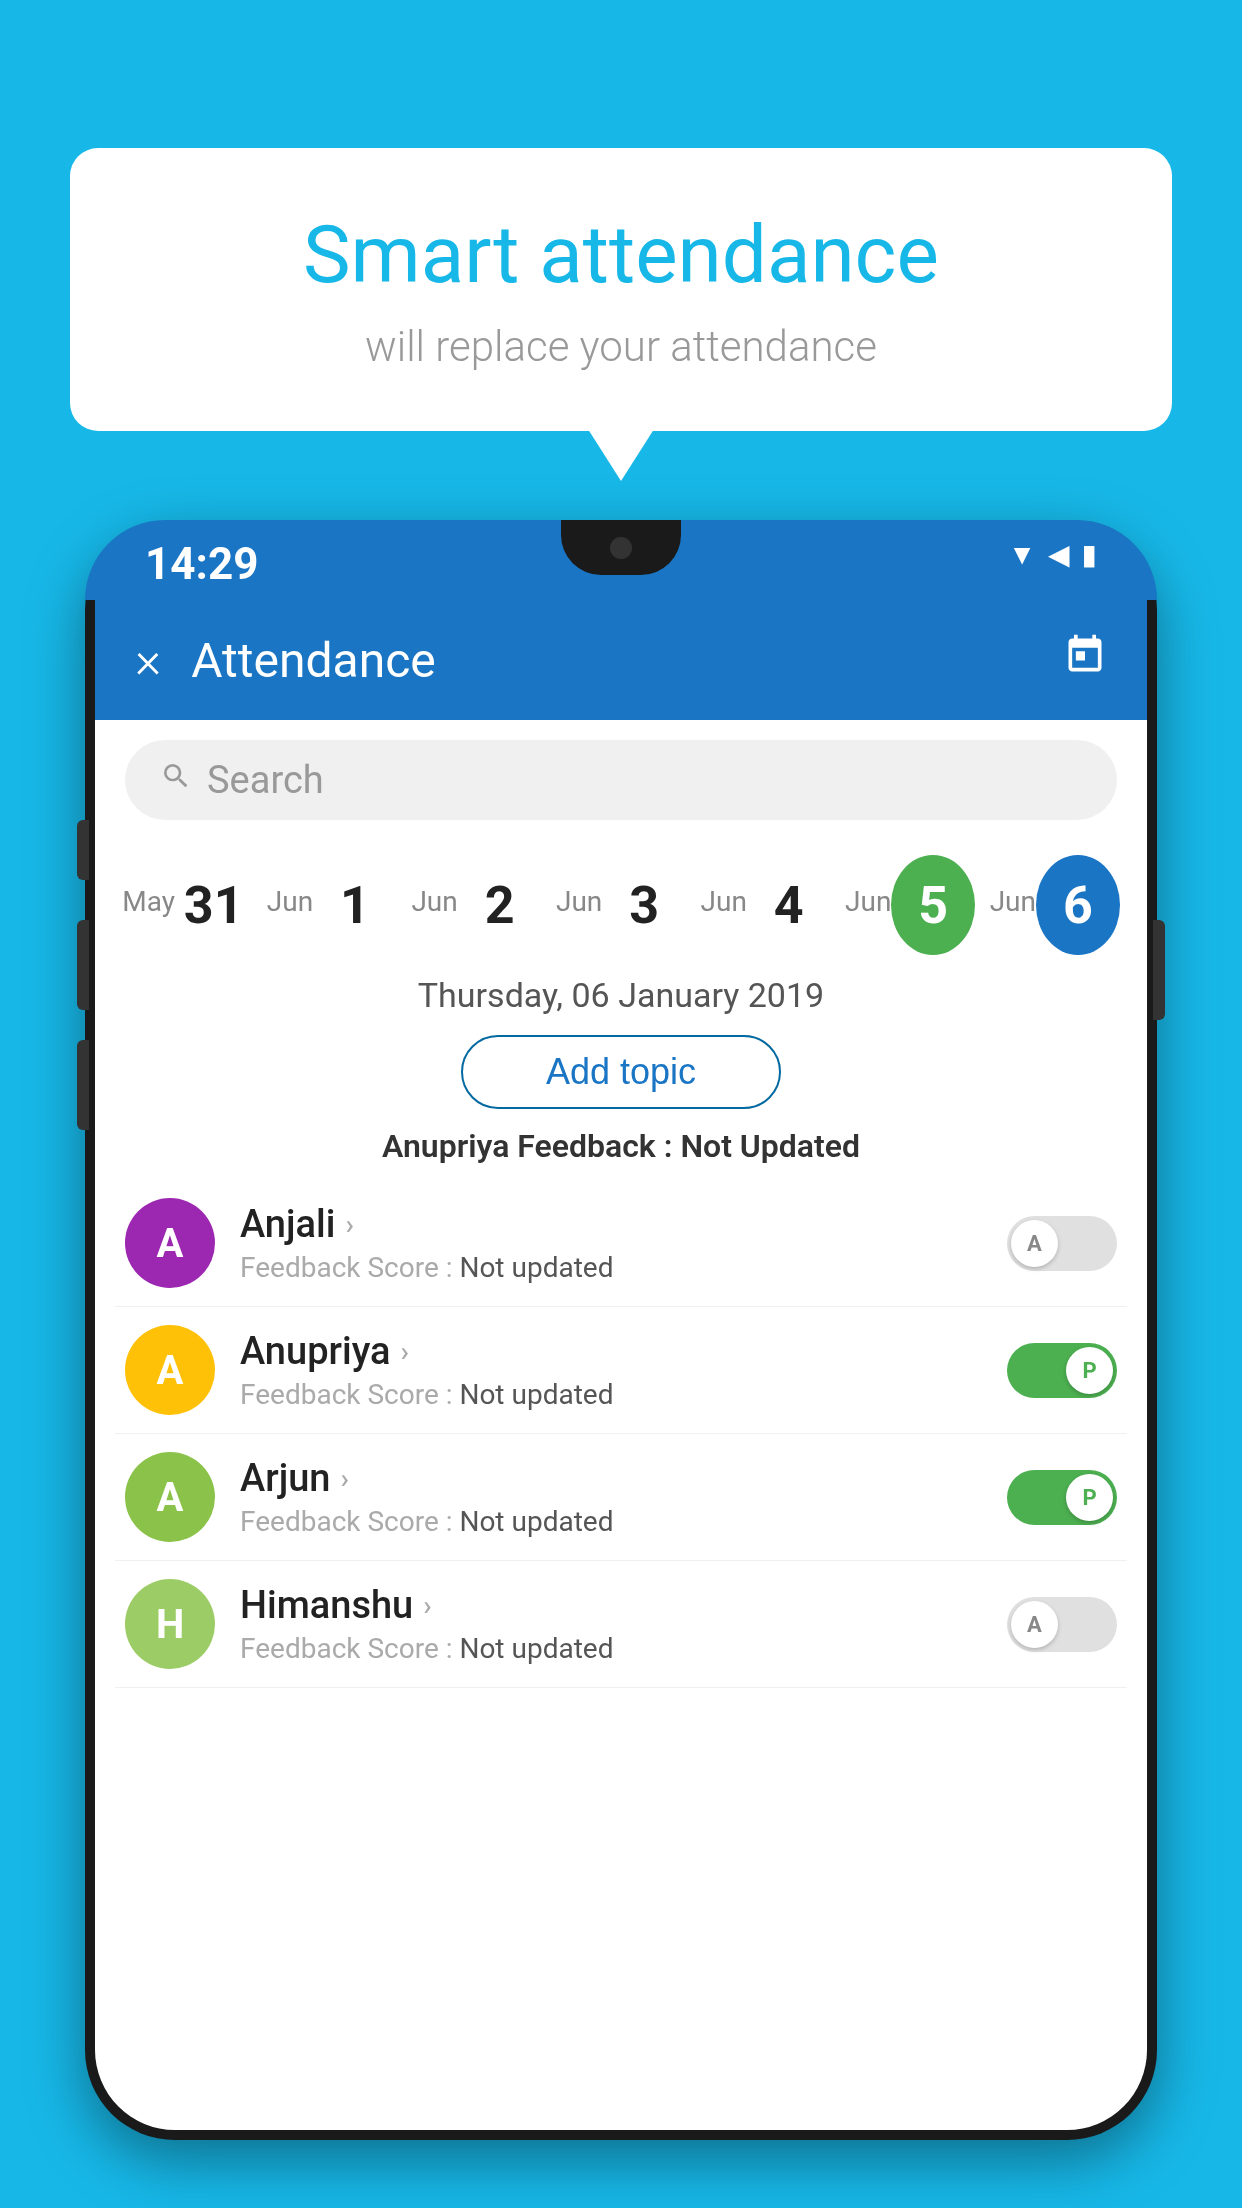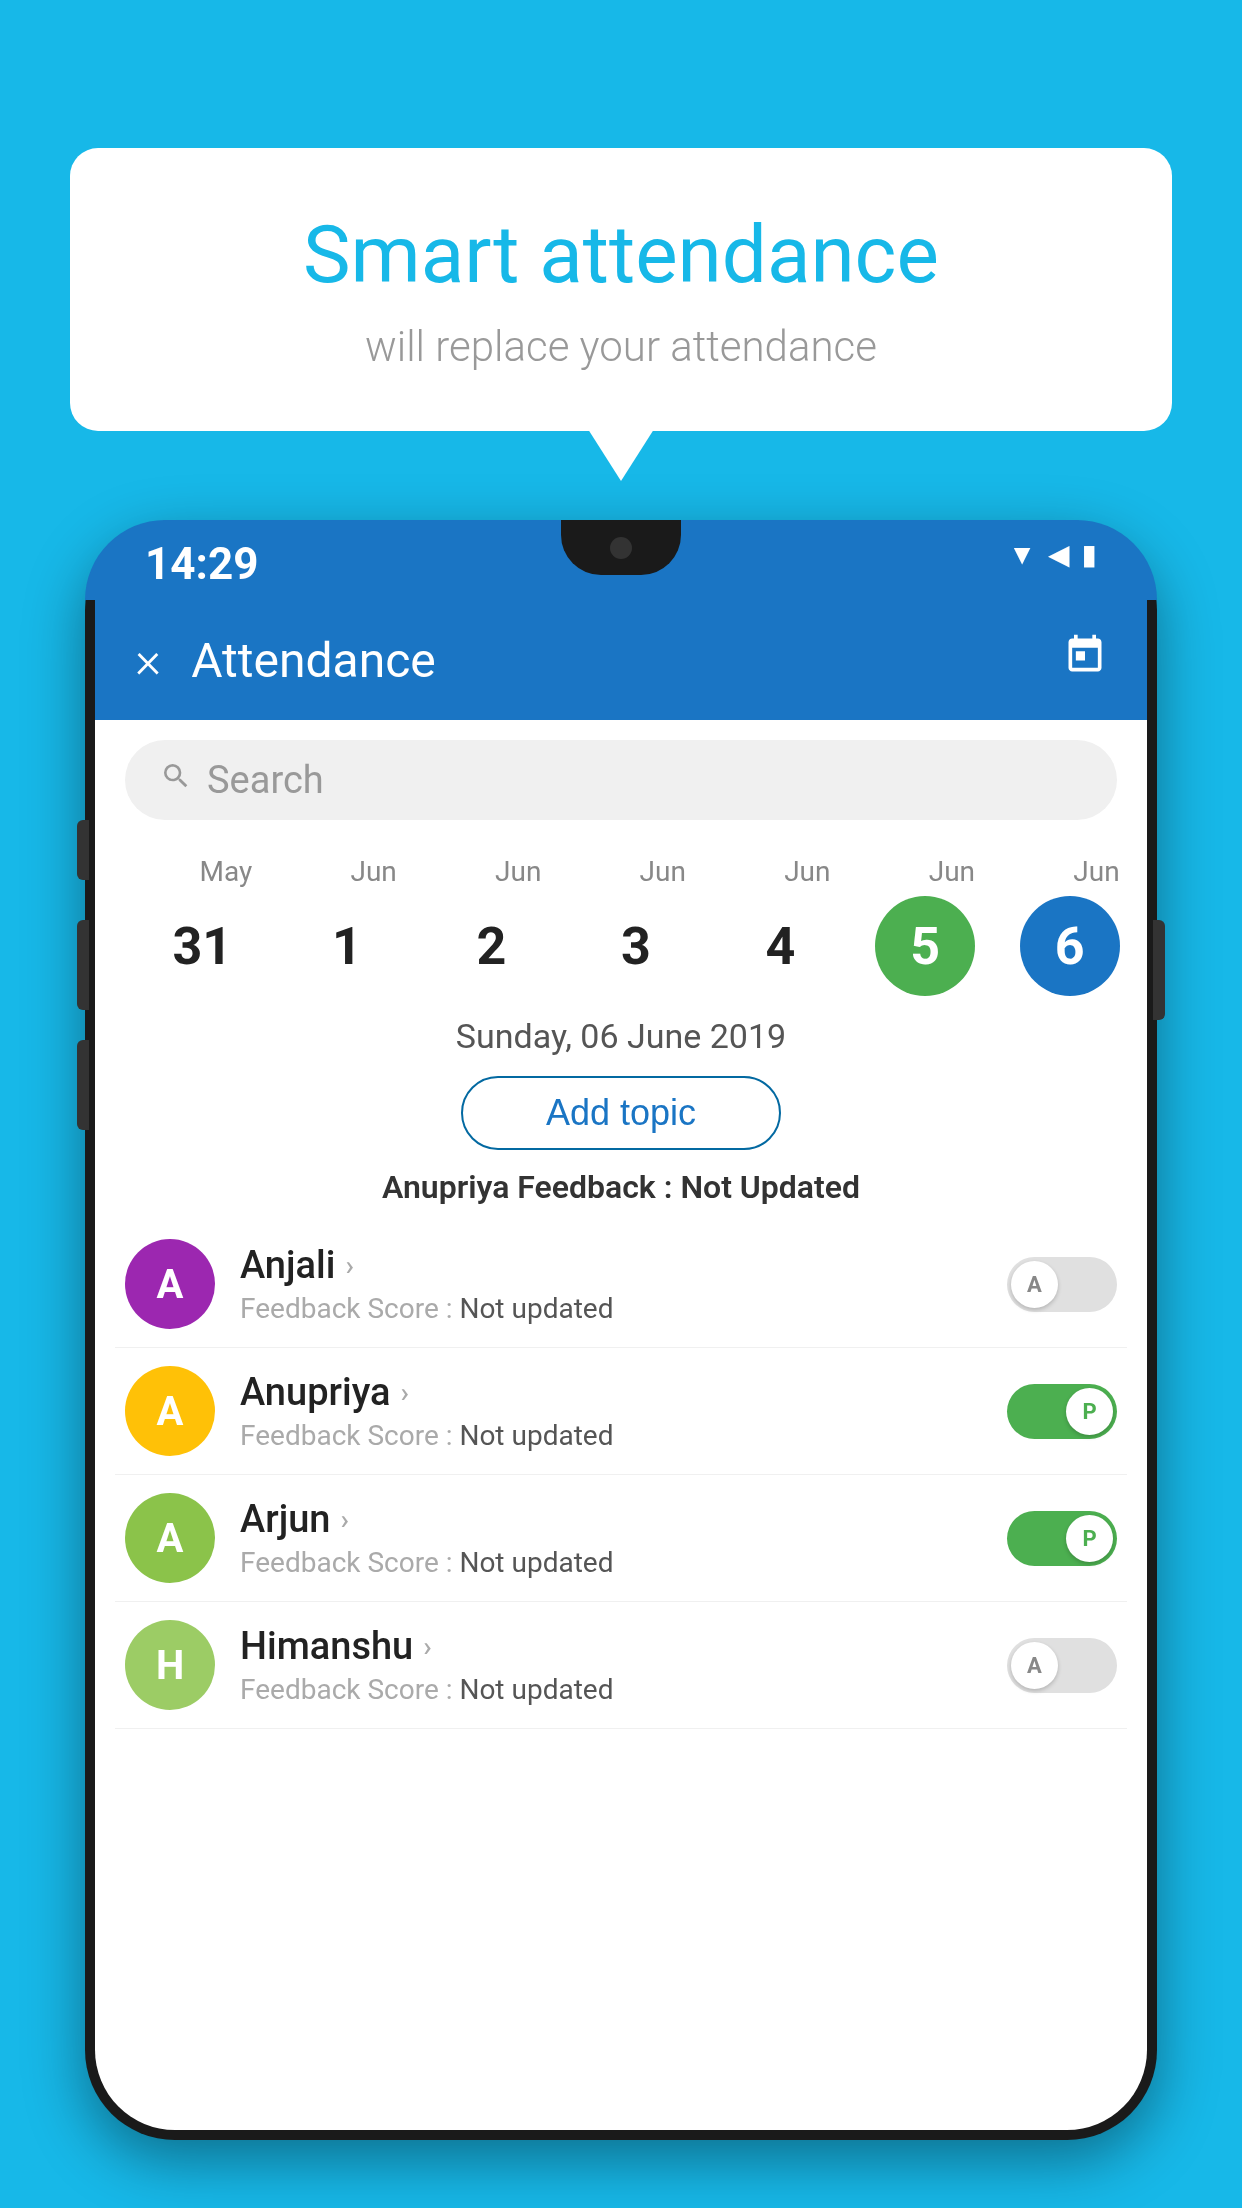--- a/index.html
+++ b/index.html
@@ -195,22 +195,21 @@
 
     
     .calendar-row {
       display: flex;
       justify-content: space-around;
       padding: 15px 20px 5px;
     }
 
     .cal-day-cell {
       display: flex;
-      flex-direction: column;
-      align-items: flex-end;
+      align-items: center;
       width: 130px;
     }
 
     .cal-month {
       font-size: 28px;
       color: #888;
       margin-bottom: 8px;
     }
 
     .cal-date {
@@ -487,21 +486,21 @@
           <div class="cal-day-cell">
             <div class="cal-month">Jun</div>
             <div class="cal-date today">5</div>
           </div>
           <div class="cal-day-cell">
             <div class="cal-month">Jun</div>
             <div class="cal-date selected">6</div>
           </div>
         </div>
 
-      <div class="selected-date-label">Sunday, 06 June 2019</div>
+      <div class="selected-date-label">Thursday, 06 January 2019</div>
 
       <div style="text-align:center; margin: 10px 0;">
         <button class="add-topic-btn">Add topic</button>
       </div>
 
       <div class="avg-feedback">
         <span>Anupriya Feedback :</span>
         <span>Not Updated</span>
       </div>
 

